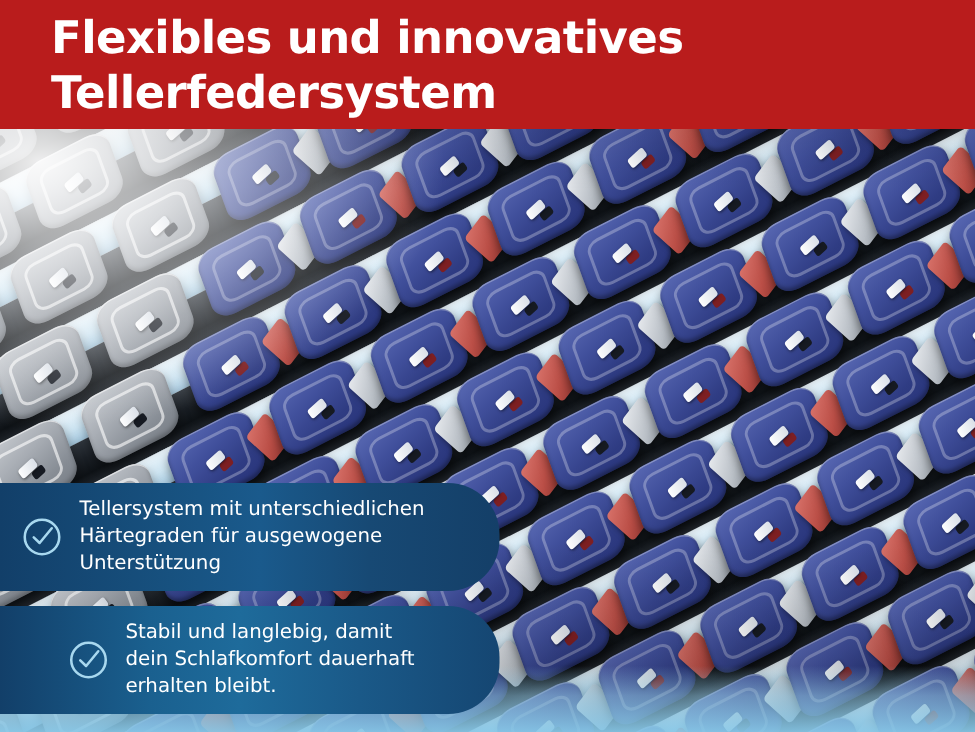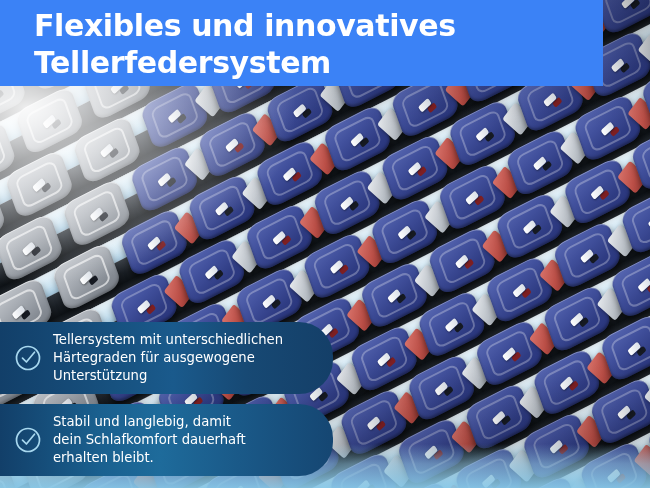--- a/index.html
+++ b/index.html
@@ -141,23 +141,23 @@
     left: 0; right: 0; bottom: 0;
     height: 44px;
     background: linear-gradient(180deg, rgba(173,216,238,0) 0%, rgba(150,206,235,0.55) 45%, rgba(138,203,235,0.92) 100%);
     pointer-events: none;
   }
 
   
   .header {
     position: absolute;
     left: 0; top: 0;
-    width: 603px;
+    width: 650px;
     height: 86px;
-    background: #3b82f6;
+    background: #b91c1c;
     z-index: 5;
   }
   .header-title {
     position: absolute;
     left: 34px;
     top: 8px;
     width: 470px;
     margin: 0;
     color: #ffffff;
     font-family: "DejaVu Sans", sans-serif;
@@ -195,20 +195,21 @@
     color: #ffffff;
   }
   .callout--a {
     background: linear-gradient(90deg, #123f69 0%, #17517f 34%, #1a5a8c 52%, #174974 74%, #143f68 100%);
     min-height: 60px;
   }
   .callout--b {
     margin-top: 10px;
     background: linear-gradient(90deg, #123f69 0%, #1a608f 30%, #1e6b9b 48%, #1a5988 72%, #154672 100%);
     min-height: 60px;
+    justify-content: center;
   }
   .callout-icon {
     flex: 0 0 auto;
     width: 30px;
     height: 30px;
   }
   .callout-icon svg { display: block; }
   .callout-text {
     font-family: "DejaVu Sans", sans-serif;
     font-size: 13.2px;

